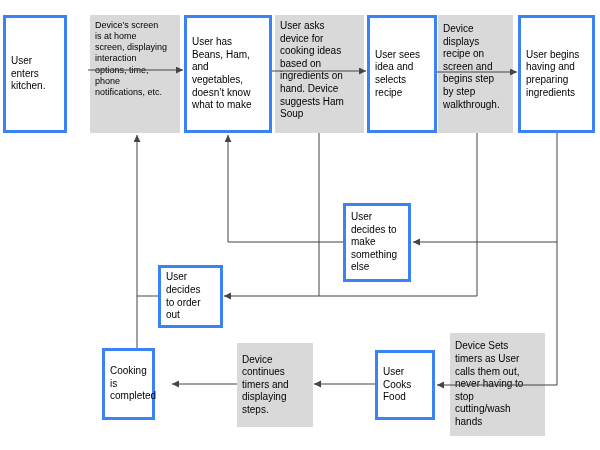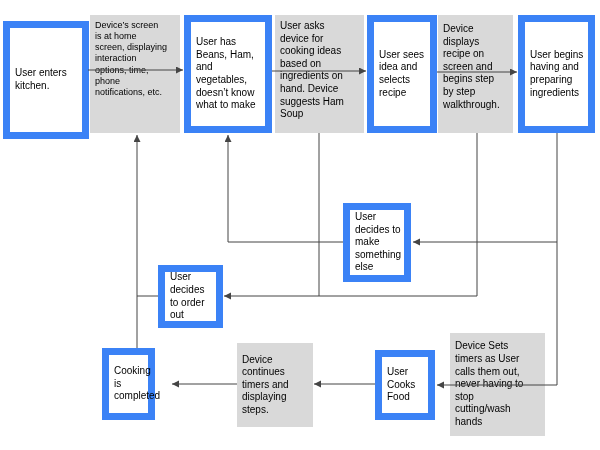--- a/index.html
+++ b/index.html
@@ -14,21 +14,21 @@
   .node{
     position:absolute;
     box-sizing:border-box;
     display:flex;
     color:#000;
     font-size:10px;
     line-height:1.26;
     padding:5px 3px 5px 5px;
     z-index:2;
   }
-  .white{background:#ffffff;border:7px solid #3b82f6;}
+  .white{background:#ffffff;border:3px solid #3b82f6;}
   .gray{background:#d9d9d9;border:none;}
   .vcenter{align-items:center;}
   .vtop{align-items:flex-start;}
   .small{font-size:9px;line-height:1.24;}
   .pt8{padding-top:8px;}
   .txt{white-space:pre-line;}
 </style>
 </head>
 <body>
 
@@ -49,21 +49,21 @@
       <path d="M343,242 L228,242 L228,135" marker-end="url(#ah)"></path>
       <path d="M557,242 H413" marker-end="url(#ah)"></path>
       <path d="M319,133 V296"></path>
       <path d="M477,133 L477,296 L224,296" marker-end="url(#ah)"></path>
       <path d="M557,133 L557,385 L437,385" marker-end="url(#ah)"></path>
       <path d="M375,384 H314" marker-end="url(#ah)"></path>
       <path d="M237,384 H172" marker-end="url(#ah)"></path>
     </g>
   </svg>
 
-  <div class="node white vcenter" style="left:3px;top:21px;width:86px;height:118px">
+  <div class="node white vcenter" style="left:3px;top:15px;width:64px;height:118px">
     <span class="txt">User enters
 kitchen.</span>
   </div>
 
   <div class="node gray vtop small" style="left:90px;top:15px;width:90px;height:118px">
     <span class="txt">Device’s screen
 is at home
 screen, displaying
 interaction
 options, time,

